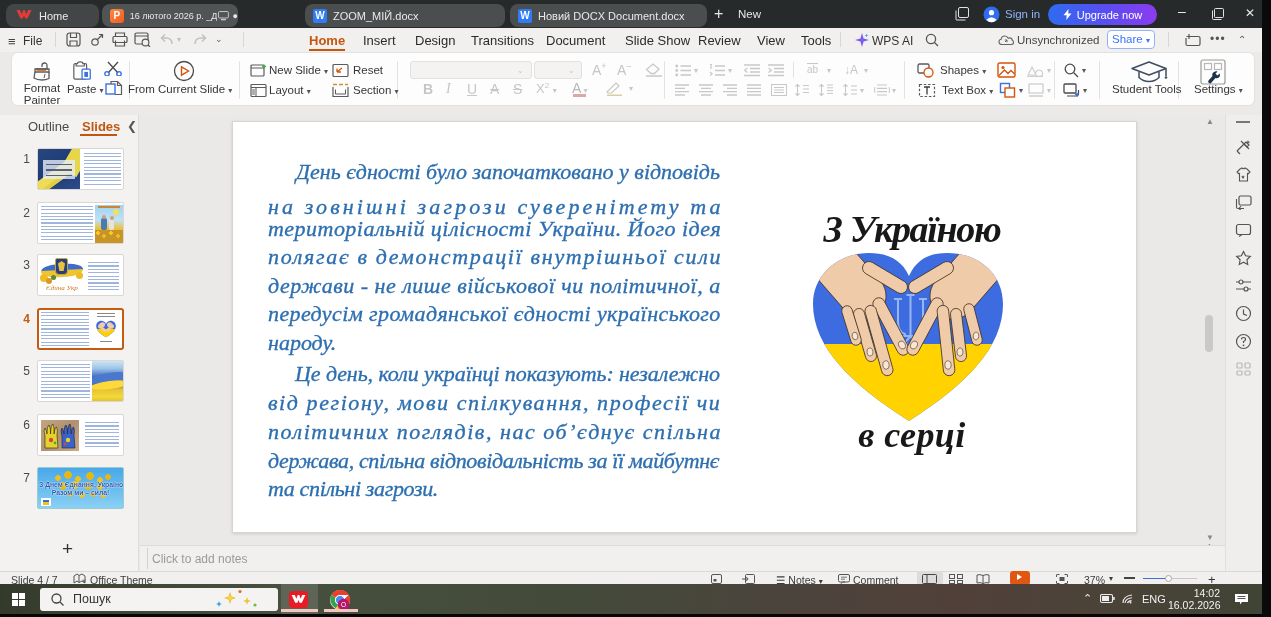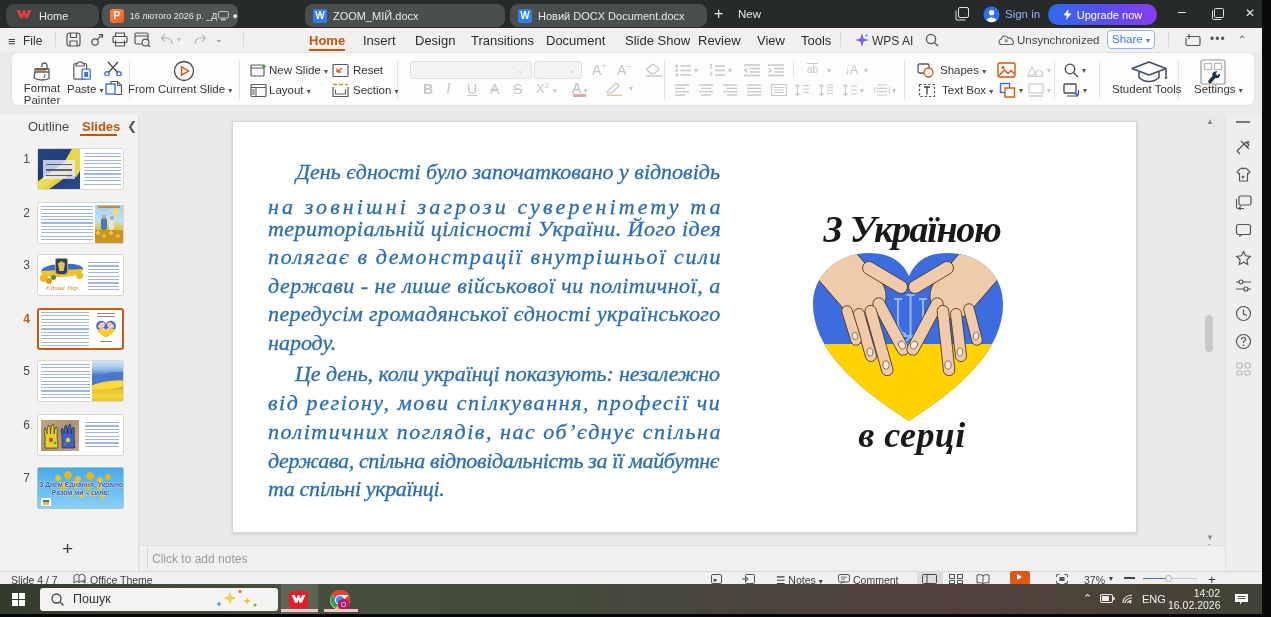--- a/index.html
+++ b/index.html
@@ -486,21 +486,21 @@
   <div class="sline" style="left:35px; top:64px; letter-spacing:3.1px;margin-top:8px;">на зовнішні загрози суверенітету та</div>
   <div class="sline" style="left:35px; top:94px; letter-spacing:0.47px;">територіальній цілісності України. Його ідея</div>
   <div class="sline" style="left:35px; top:122px; letter-spacing:1.68px;">полягає в демонстрації внутрішньої сили</div>
   <div class="sline" style="left:35px; top:151px; letter-spacing:0.49px;">держави - не лише військової чи політичної, а</div>
   <div class="sline" style="left:35px; top:179px; letter-spacing:0.41px;">передусім громадянської єдності українського</div>
   <div class="sline" style="left:35px; top:208px;">народу.</div>
   <div class="sline" style="left:62px; top:239px; letter-spacing:-0.09px;">Це день, коли українці показують: незалежно</div>
   <div class="sline" style="left:35px; top:268px; letter-spacing:1.57px;">від регіону, мови спілкування, професії чи</div>
   <div class="sline" style="left:35px; top:297px; letter-spacing:1.54px;">політичних поглядів, нас об’єднує спільна</div>
   <div class="sline" style="left:35px; top:326px; letter-spacing:-0.36px;">держава, спільна відповідальність за її майбутнє</div>
-  <div class="sline" style="left:35px; top:354px; letter-spacing:-0.35px;">та спільні українці.</div>
+  <div class="sline" style="left:35px; top:354px; letter-spacing:-0.35px;">та спільні загрози.</div>
 
   <div class="abs" style="left:586px; top:85px; width:186px; text-align:center; font-family:'Liberation Serif',serif; font-style:italic; font-weight:bold; font-size:38px; color:#181818; white-space:nowrap; letter-spacing:-1.3px;">З Україною</div>
   <div class="abs" style="left:586px; top:292px; width:186px; text-align:center; font-family:'Liberation Serif',serif; font-style:italic; font-weight:bold; font-size:36px; color:#181818; letter-spacing:0.4px;">в серці</div>
   <svg class="abs" style="left:570px; top:90px;" width="230" height="260" viewBox="0 0 230 260">
     <defs>
           <clipPath id="heartclip">
             <path d="M106,64 C98,46 82,41 66,41 C36,41 10,62 10,92 C10,135 48,172 106,209 C164,172 200,135 200,92 C200,62 176,41 144,41 C128,41 114,46 106,64 Z"></path>
           </clipPath>
         </defs>
     <path d="M106,64 C98,46 82,41 66,41 C36,41 10,62 10,92 C10,135 48,172 106,209 C164,172 200,135 200,92 C200,62 176,41 144,41 C128,41 114,46 106,64 Z" fill="#3c6ce0"></path>

